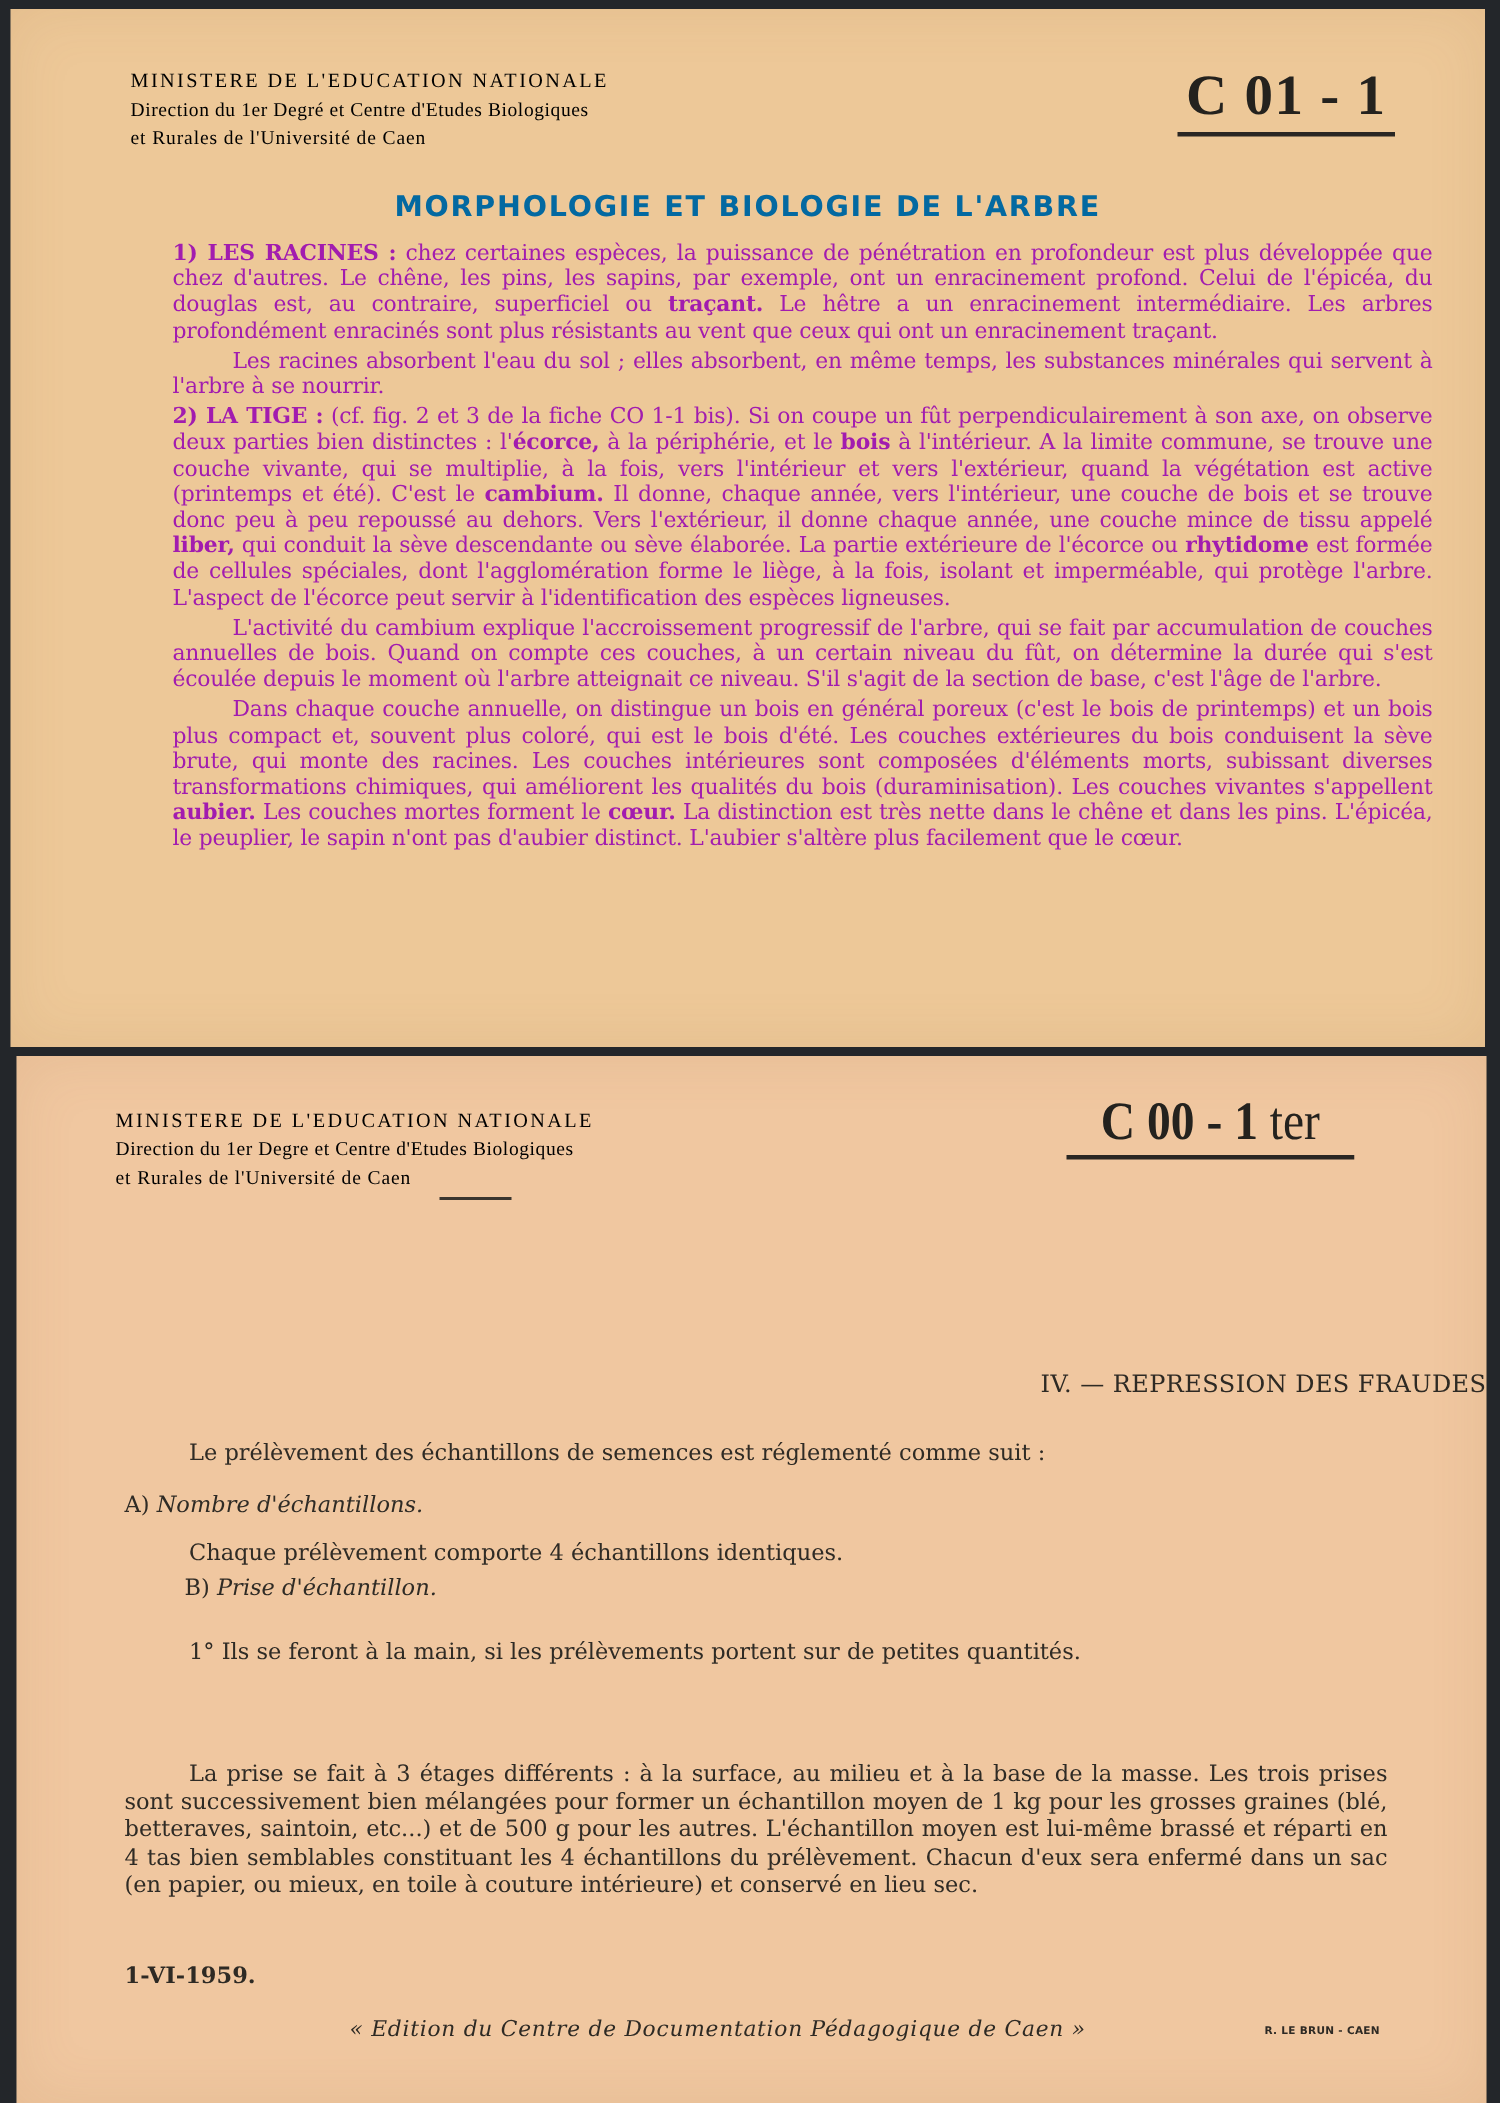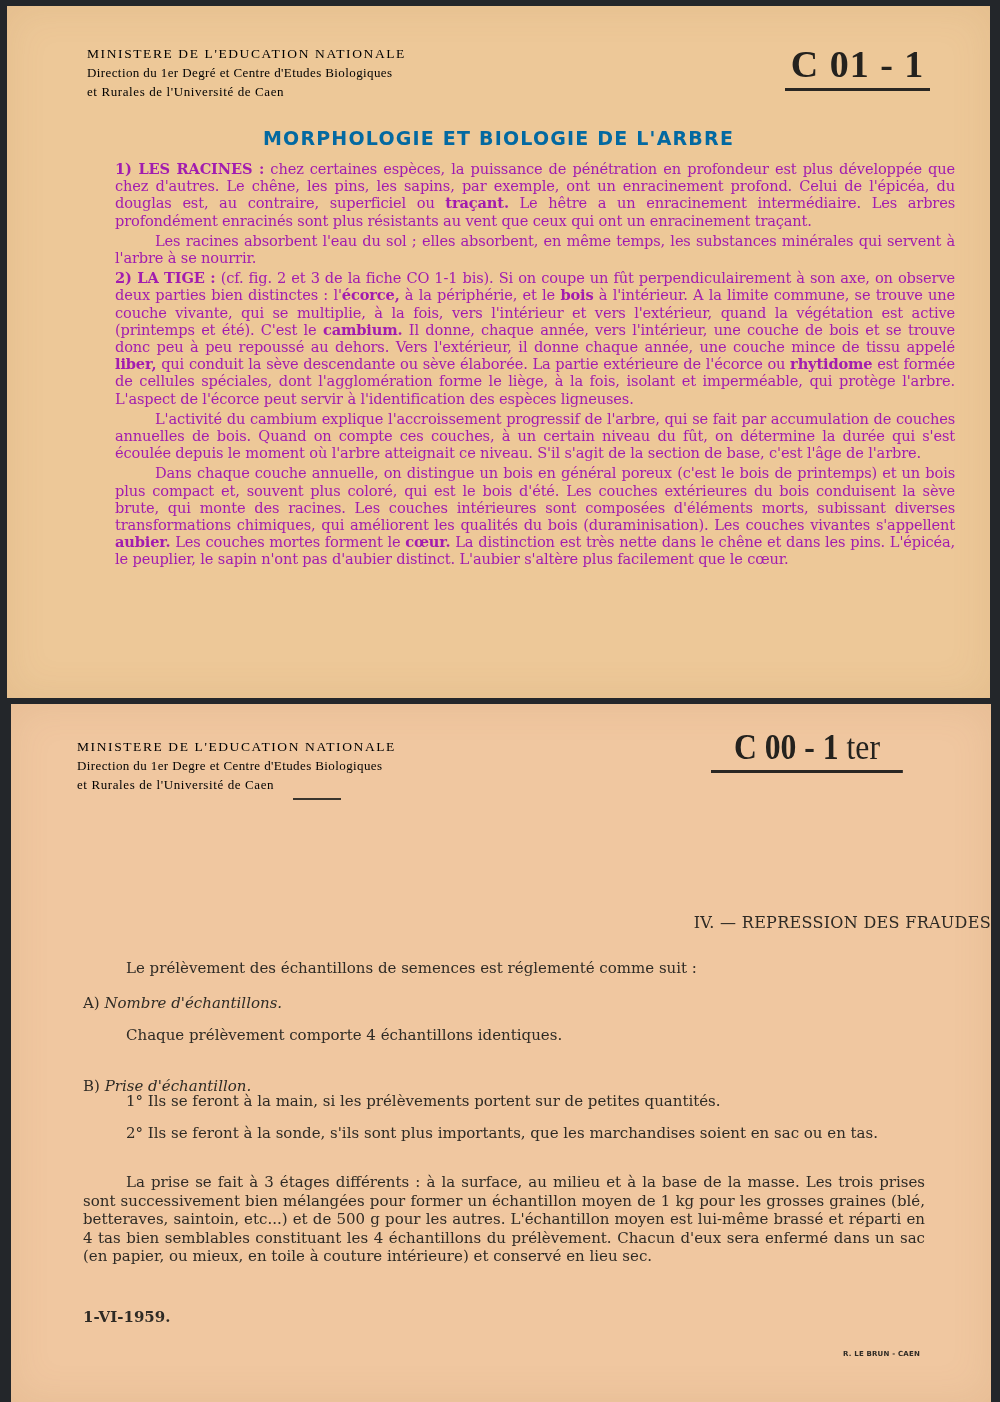--- a/index.html
+++ b/index.html
@@ -137,26 +137,24 @@
   </div>
   <div class="subtitle2">IV. — REPRESSION DES FRAUDES</div>
 
   <div class="body2" style="top:290px;"><span>A) </span><i>Nombre d'échantillons.</i></div>
   <div class="body2" style="top:255px;">
       <div class="ind">Le prélèvement des échantillons de semences est réglementé comme suit :</div>
     </div>
   <div class="body2" style="top:322px;">
       <div class="ind">Chaque prélèvement comporte 4 échantillons identiques.</div>
     </div>
-  <div class="body2" style="top:373px;"><span>B) </span><i>Prise d'échantillon.</i></div>
+  <div class="body2" style="top:345px;margin-left:40px;"><span>B) </span><i>Prise d'échantillon.</i></div>
   <div class="body2" style="top:388px;">
       <div class="ind">1° Ils se feront à la main, si les prélèvements portent sur de petites quantités.</div>
-    </div>
-  <div class="body2" style="top:420px;">
-      <div class="just">2° Ils se feront à la sonde, s'ils sont plus importants, que les marchandises soient en sac ou en tas.</div>
     </div>
   <div class="body2" style="top:469px;">
       <div class="just">La prise se fait à 3 étages différents : à la surface, au milieu et à la base de la masse. Les trois prises sont successivement bien mélangées pour former un échantillon moyen de 1 kg pour les grosses graines (blé, betteraves, saintoin, etc...) et de 500 g pour les autres. L'échantillon moyen est lui-même brassé et réparti en 4 tas bien semblables constituant les 4 échantillons du prélèvement. Chacun d'eux sera enfermé dans un sac (en papier, ou mieux, en toile à couture intérieure) et conservé en lieu sec.</div>
     </div>
 
   <div class="date">1-VI-1959.</div>
+  <div class="edition">« Edition du Centre de Documentation Pédagogique de Caen »</div>
   <div class="printer">R. LE BRUN - CAEN</div>
 </div>
 
 </body></html>

